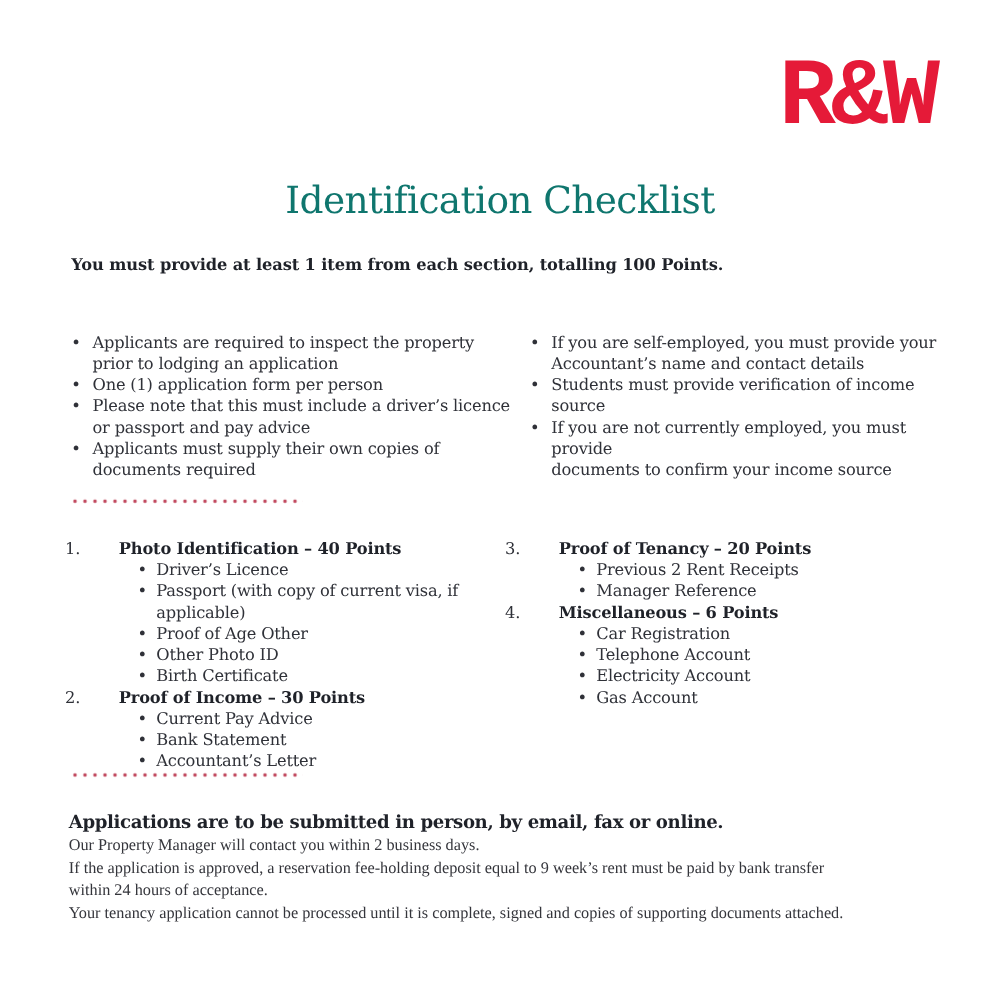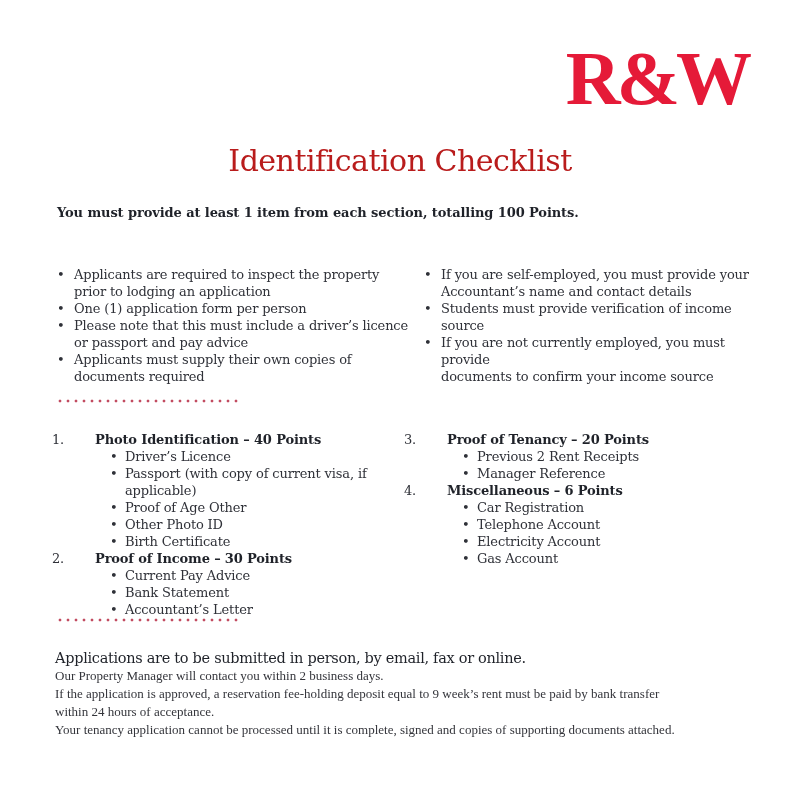--- a/index.html
+++ b/index.html
@@ -2,28 +2,28 @@
 <html><head>
 <meta charset="utf-8">
 <style>
   html,body { margin:0; padding:0; background:#ffffff; }
   .page {
     position:relative; width:800px; height:800px; background:#ffffff;
     font-family:"DejaVu Serif", serif; color:#2f3138; overflow:hidden;
   }
   .logo {
     position:absolute; top:40px; right:52px;
-    font-family:Liberation Serif, serif; font-weight:700;
+    font-family:Liberation Mono, monospace; font-weight:700;
     font-size:76px; line-height:1; letter-spacing:-4px;
     color:#e51a38;
   }
   .title {
     position:absolute; top:143px; left:0; width:100%; margin:0;
     text-align:center; font-size:30px; font-weight:400;
-    letter-spacing:-0.5px; color:#b91c1c;
+    letter-spacing:-0.5px; color:#0f766e;
   }
   .intro { position:absolute; left:57px; top:204px; width:740px;
            font-size:13px; line-height:17px; letter-spacing:-0.1px; }
   .intro p { margin:0; }
   .bold { font-weight:700; color:#1f2229; }
 
   .notes { position:absolute; top:266px; font-size:13px; line-height:17px; letter-spacing:-0.15px; }
   .notes.left  { left:57px;  width:358px; }
   .notes.right { left:424px; width:352px; }
 
@@ -47,21 +47,21 @@
   .sub { padding-left:58px; }
   .sub .dot { width:15px; }
 
   .footer {
     position:absolute; left:55px; top:649px; width:700px;
     font-family:"Liberation Serif", serif; font-size:13px;
     line-height:18px; color:#34353b;
   }
   .footer p { margin:0; white-space:pre-line; }
   .footer .bold-line {
-    font-family:"DejaVu Serif", serif; font-weight:400;
+    font-family:"DejaVu Serif", serif; font-weight:700;
     font-size:14.5px; letter-spacing:-0.3px; color:#1f2229;
   }
 </style>
 </head>
 <body>
 
 <div class="page">
 
   <div class="logo">R&amp;W</div>
 

